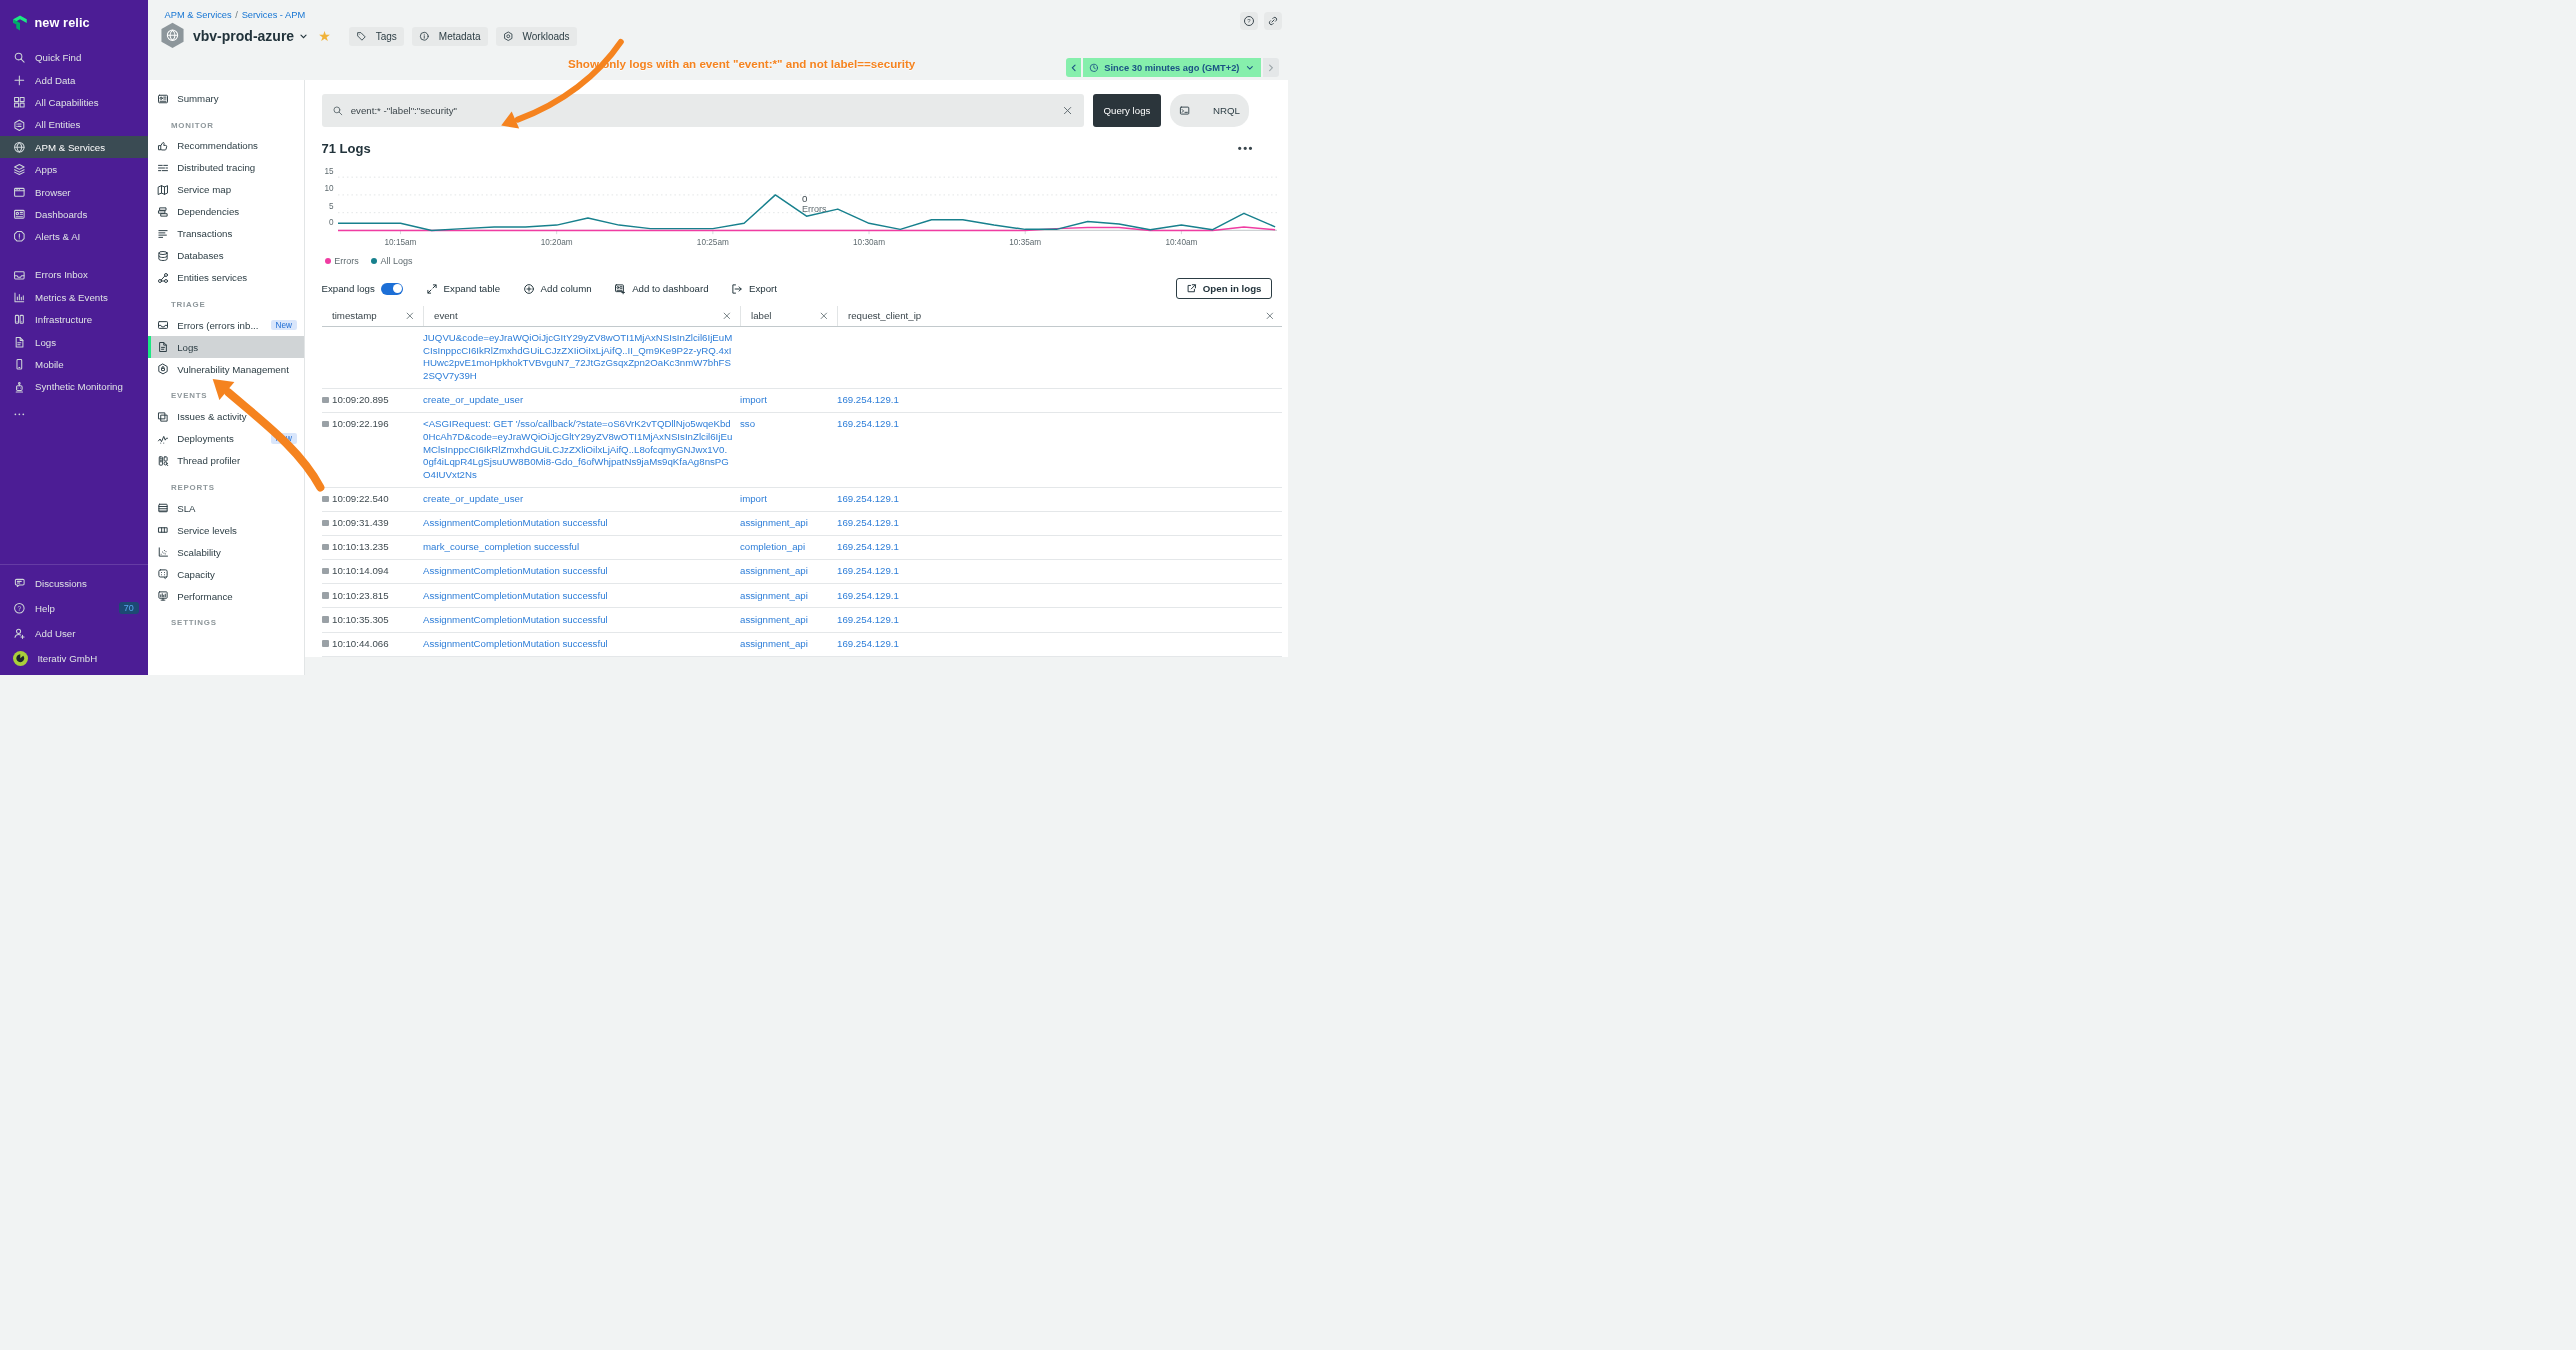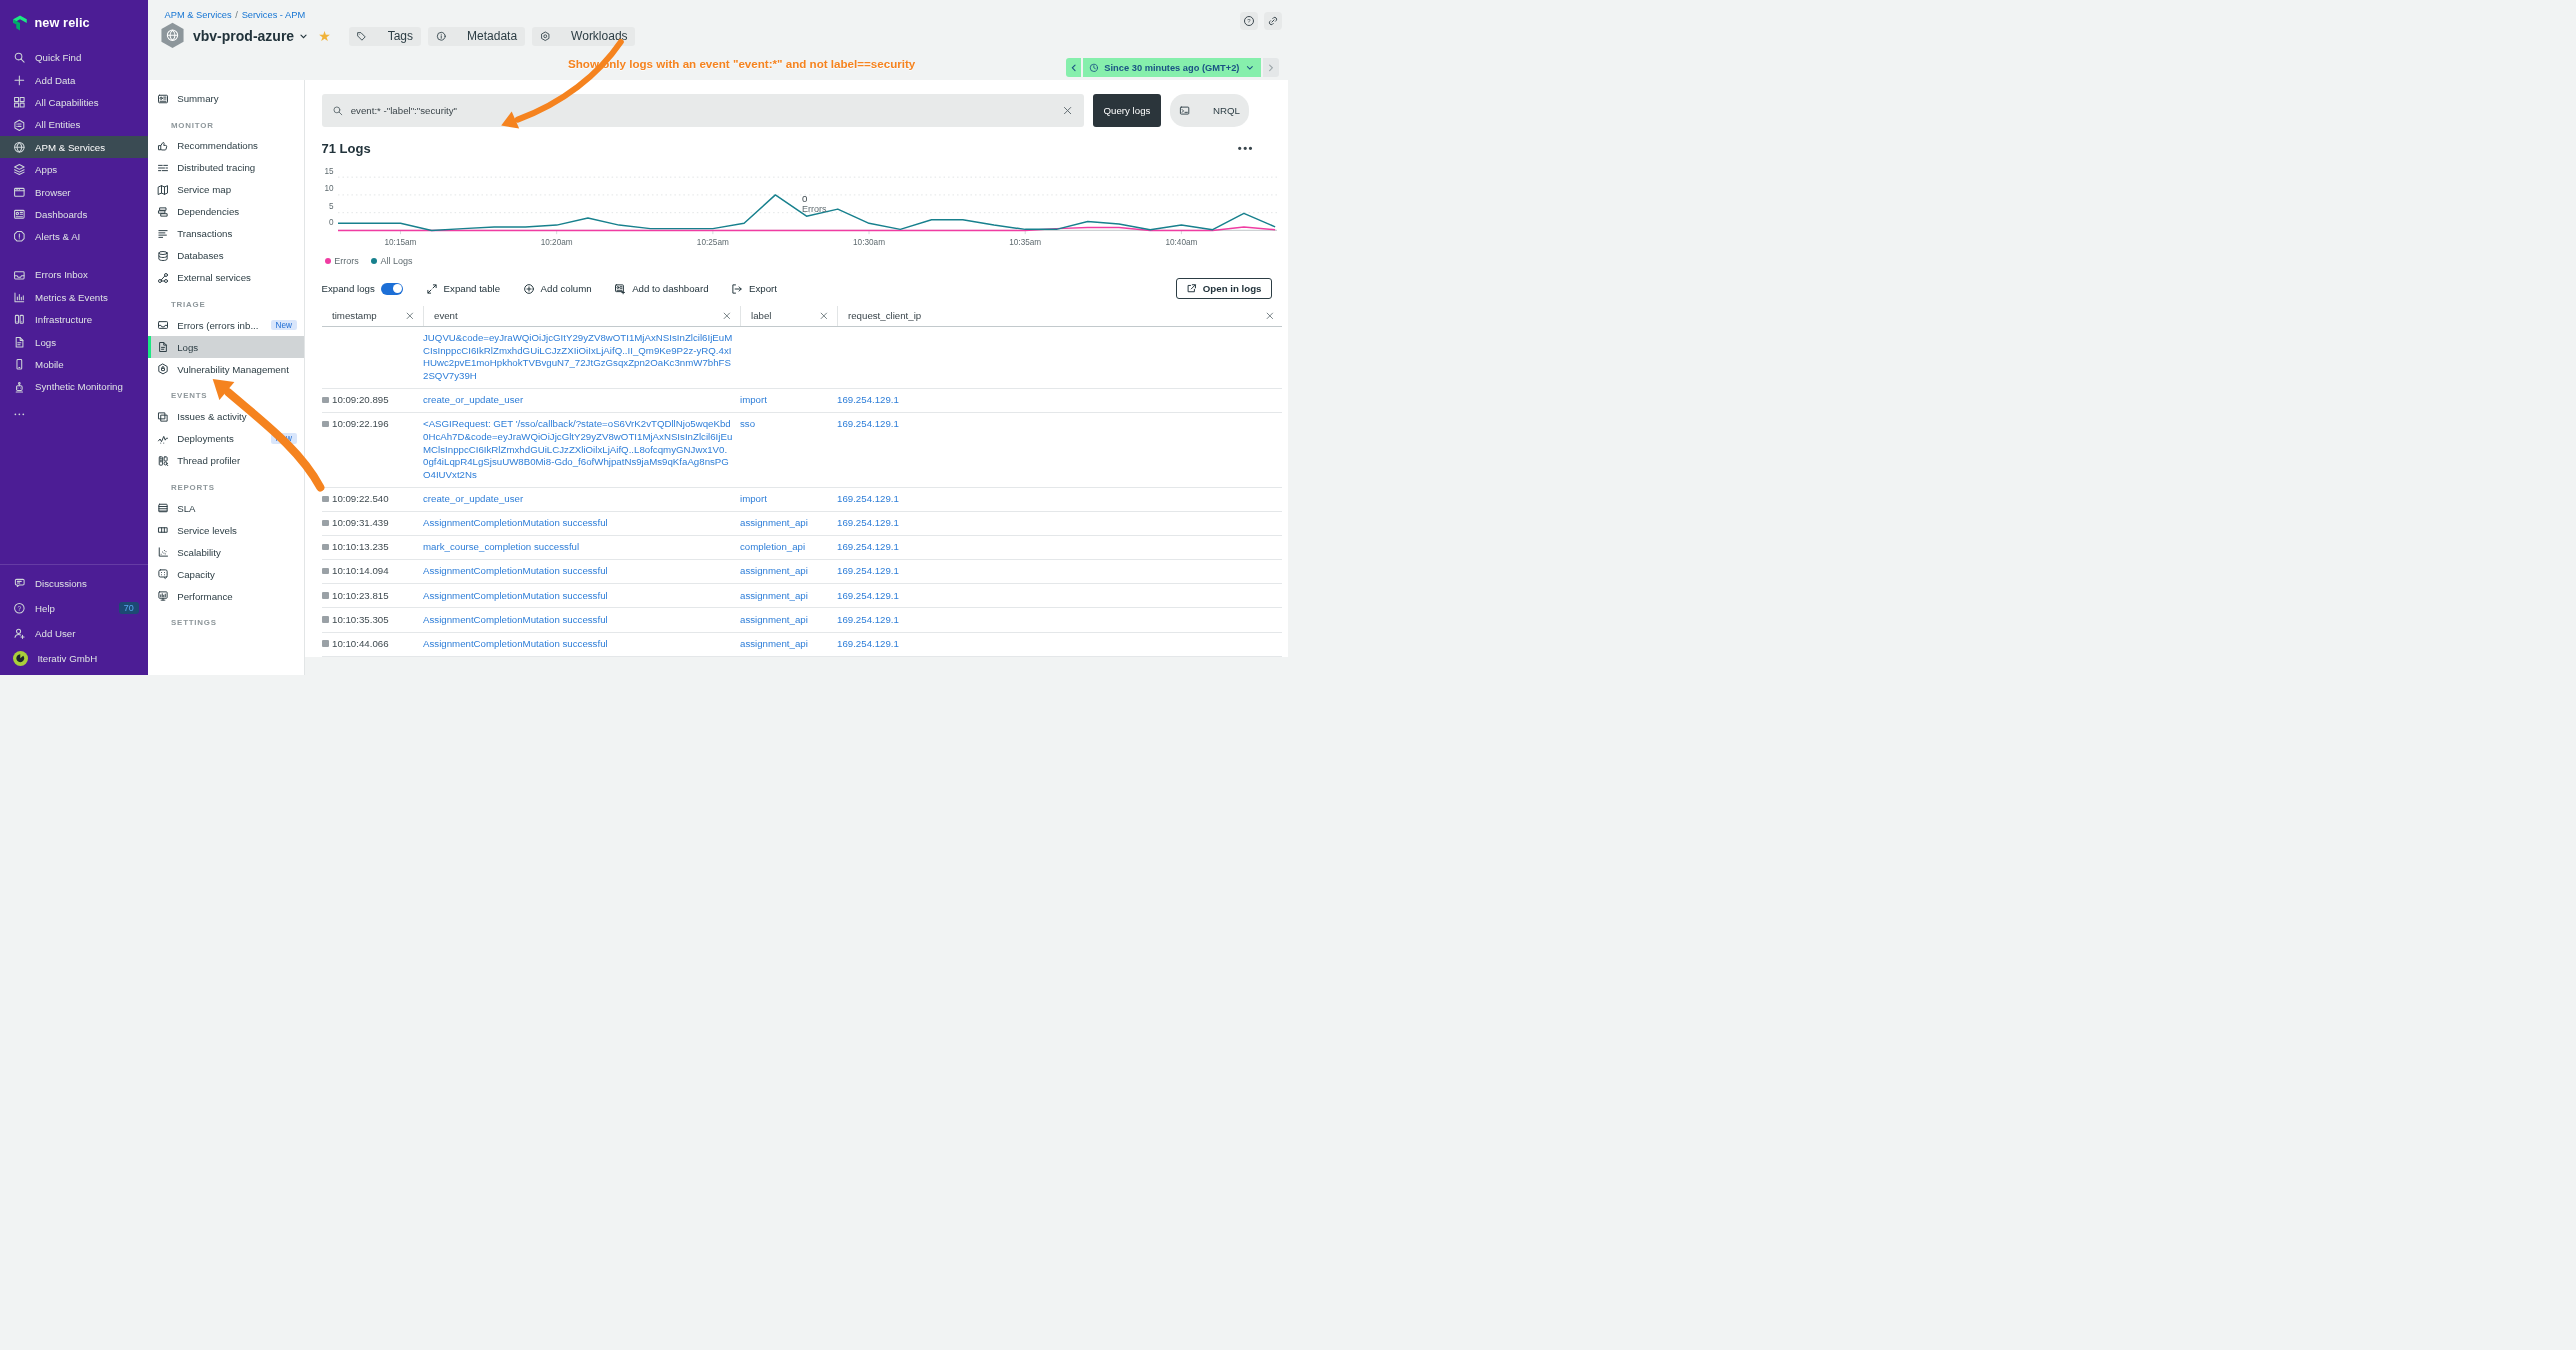--- a/index.html
+++ b/index.html
@@ -28,21 +28,21 @@
   .breadcrumb a { color:#1675d3; text-decoration:none; cursor:pointer; }
   .breadcrumb .sep { color:#6b777c; margin:0 3.7px; }
   .top-right-btns { position:absolute; right:6px; top:12px; display:flex; gap:6px; }
   .sq-btn { width:18px; height:18px; border-radius:3.7px; background:#e7e9e9; display:flex; align-items:center; justify-content:center; color:#39454c; cursor:pointer; }
   .entity-row { position:absolute; left:10.5px; top:22.4px; display:flex; align-items:center; }
   .hex-avatar { width:27px; height:28px; color:#8d969b; }
   .entity-name { margin-left:7.5px; font-size:14px; font-weight:700; color:#22333b; }
   .entity-chev { margin-left:4.5px; color:#22333b; width:9px; height:9px; display:flex; }
   .fav-star { margin-left:10.5px; color:#f0b33a; font-size:14px; line-height:1; cursor:pointer; }
   .entity-btns { display:flex; gap:7.5px; margin-left:18px; }
-  .pill-btn { height:18.7px; display:flex; align-items:center; gap:21px; background:#e7e9e9; border-radius:3px; padding:0 7.5px; font-size:12px; color:#2c3d44; cursor:pointer; }
+  .pill-btn { height:18.7px; display:flex; align-items:center; gap:9px; background:#e7e9e9; border-radius:3px; padding:0 7.5px; font-size:10px; color:#2c3d44; cursor:pointer; }
   .pill-btn .ic { width:10.5px; height:10.5px; display:flex; color:#2c3d44; }
   .annotation { position:absolute; left:420px; top:57px; font-size:11.6px; font-weight:700; color:#f5831f; text-shadow:0 0.7px 0 rgba(255,255,255,.8); white-space:nowrap; }
   .time-picker { position:absolute; right:9px; top:58px; display:flex; gap:1.5px; height:19.4px; }
   .tp-seg { background:#86efac; color:#1a5384; display:flex; align-items:center; justify-content:center; cursor:pointer; }
   .tp-seg.left { width:15px; border-radius:3px 0 0 3px; }
   .tp-main { padding:0 6.7px; gap:5.2px; font-size:9.3px; font-weight:600; }
   .tp-seg.right { width:16.5px; border-radius:0 3px 3px 0; background:#e4e7e8; color:#9aa4a8; }
   .tp-seg .ic { width:9.7px; height:9.7px; display:flex; }
 
   .lower { flex:1; display:flex; min-height:0; }
@@ -496,21 +496,21 @@
           </div>
           <div class="snav-item">
             <span class="ic">
               <svg viewBox="0 0 16 16" fill="none" stroke="currentColor" stroke-width="1.3" stroke-linecap="round" stroke-linejoin="round">
                 <circle cx="4" cy="12" r="2"></circle>
                 <circle cx="12" cy="4" r="2"></circle>
                 <circle cx="12" cy="12" r="2"></circle>
                 <path d="M5.6 10.6l4.8-5.2M6 12h4"></path>
               </svg>
             </span>
-            <span class="snav-label">External services</span>
+            <span class="snav-label">Entities services</span>
           </div>
           <div class="snav-header">TRIAGE</div>
           <div class="snav-item">
             <span class="ic">
               <svg viewBox="0 0 16 16" fill="none" stroke="currentColor" stroke-width="1.3" stroke-linecap="round" stroke-linejoin="round">
                 <rect x="2" y="3.5" width="12" height="9" rx="1"></rect>
                 <path d="M2 8.5h3.2l1.3 2h3l1.3-2H14"></path>
               </svg>
             </span>
             <span class="snav-label">Errors (errors inb...</span>

